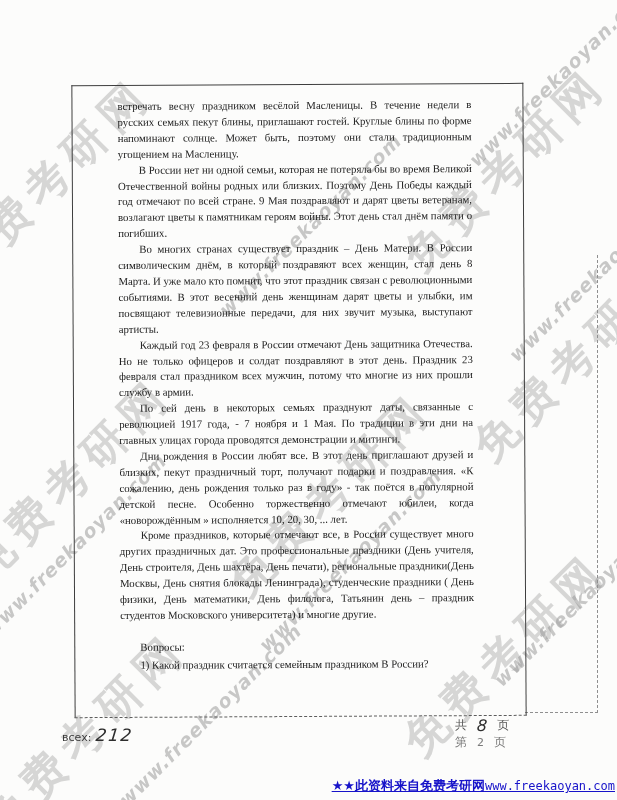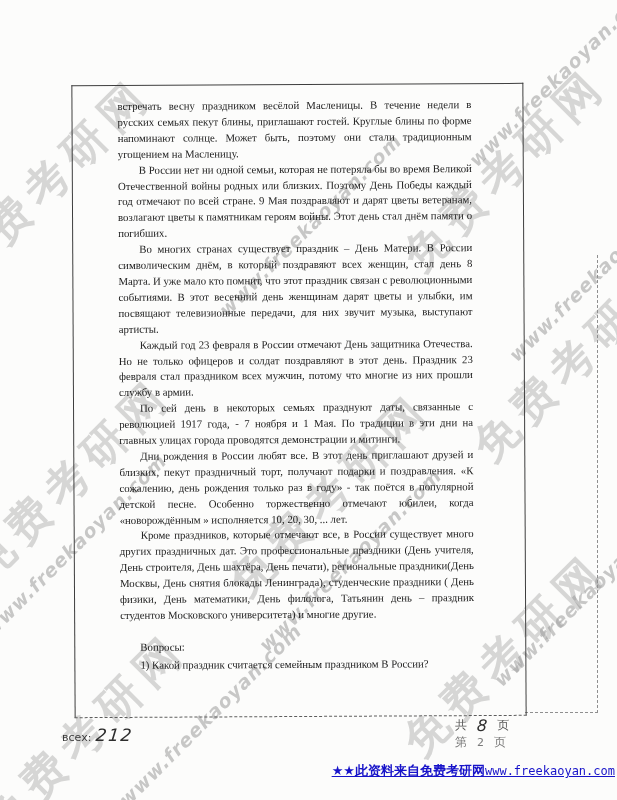--- a/index.html
+++ b/index.html
@@ -35,21 +35,21 @@
   
   .paper-no{position:absolute;left:62px;top:725px;font-family:"DejaVu Sans",sans-serif;font-size:11px;color:#3b3b3b;white-space:nowrap;}
   .hand{display:inline-block;font-family:"DejaVu Sans",sans-serif;font-style:italic;font-size:17px;letter-spacing:1.5px;transform:skewX(-6deg);color:#2e2e2e;margin-left:4px;}
   .pagecount{position:absolute;left:455px;top:717px;font-family:"DejaVu Sans",sans-serif;font-size:12px;color:#555;}
   .pc-row{display:flex;align-items:center;gap:10px;height:17px;}
   .pc-row .hand8{font-family:"DejaVu Sans",sans-serif;font-style:italic;font-size:16px;color:#2e2e2e;transform:skewX(-5deg);}
   .pc-row.dim{color:#7a7a7a;}
   .pc-row .cur{font-size:11px;color:#7a7a7a;}
   
   .footer-link{
-    position:absolute;right:2px;bottom:20px;
+    position:absolute;right:2px;bottom:5px;
     text-decoration:underline;cursor:pointer;white-space:nowrap;
     font-family:"DejaVu Sans",sans-serif;font-weight:700;font-size:13px;
   }
   .footer-link .mono{font-family:"DejaVu Sans Mono",monospace;font-weight:400;font-size:12px;}
 </style>
 </head>
 <body>
 
 <div class="canvas">
 

